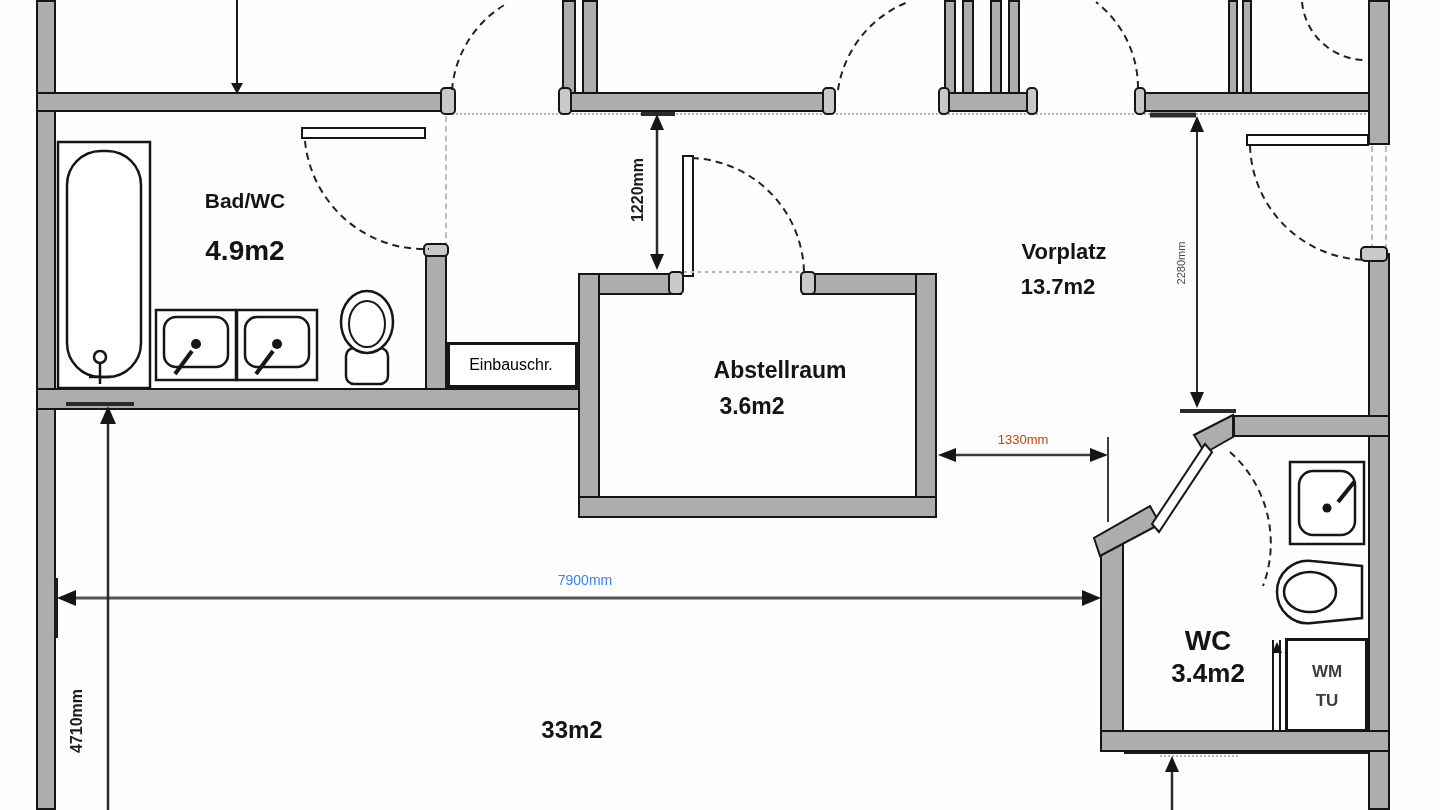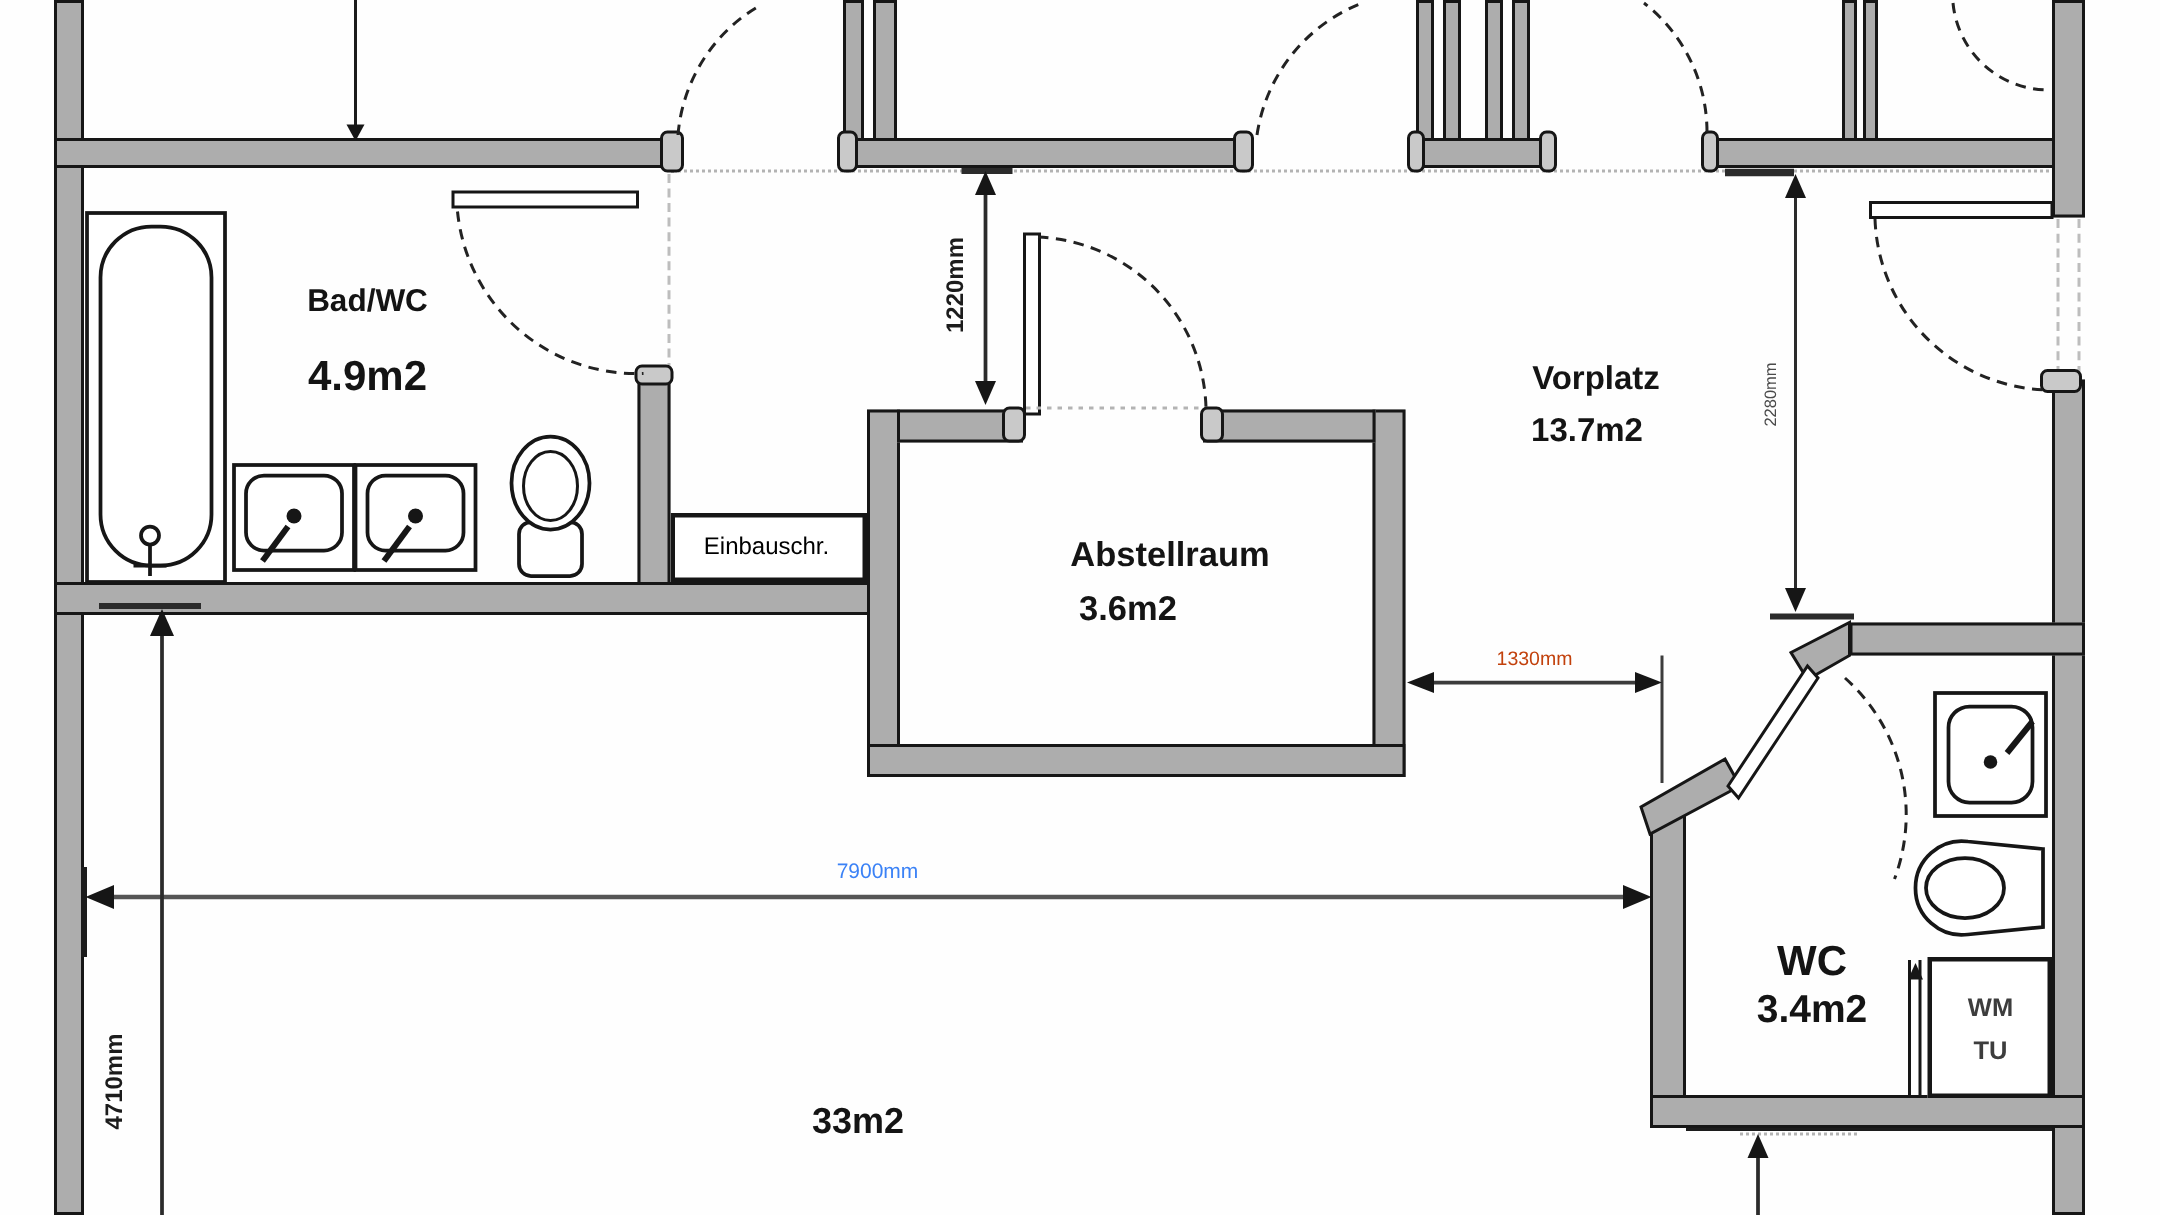--- a/index.html
+++ b/index.html
@@ -83,21 +83,21 @@
 
   <div class="lbl" style="left:245px;top:201px;font-size:21px;">Bad/WC</div>
   <div class="lbl" style="left:245px;top:251px;font-size:28px;">4.9m2</div>
 
   <div class="lbl" style="left:755px;top:370px;font-size:23px;margin-left:25px;">Abstellraum</div>
   <div class="lbl" style="left:752px;top:406px;font-size:23px;">3.6m2</div>
 
   <div class="lbl" style="left:1064px;top:252px;font-size:22px;">Vorplatz</div>
   <div class="lbl" style="left:1058px;top:287px;font-size:22px;">13.7m2</div>
 
-  <div class="lbl" style="left:572px;top:748px;font-size:24px;">33m2</div>
+  <div class="lbl" style="left:572px;top:730px;font-size:24px;">33m2</div>
 
   <div class="lbl" style="left:1208px;top:641px;font-size:28px;">WC</div>
   <div class="lbl" style="left:1208px;top:673px;font-size:26px;">3.4m2</div>
 
   <div class="dimlbl rot" style="left:638px;top:190px;font-size:16px;font-weight:600;color:#1c1c1c;">1220mm</div>
   <div class="dimlbl rot" style="left:1181px;top:263px;font-size:11px;color:#4a4a4a;">2280mm</div>
   <div class="dimlbl" style="left:1023px;top:439px;font-size:13px;color:#c2410c;">1330mm</div>
   <div class="dimlbl" style="left:585px;top:580px;font-size:14px;color:#3b82f6;">7900mm</div>
   <div class="dimlbl rot" style="left:77px;top:721px;font-size:16px;font-weight:600;color:#1c1c1c;">4710mm</div>
 

